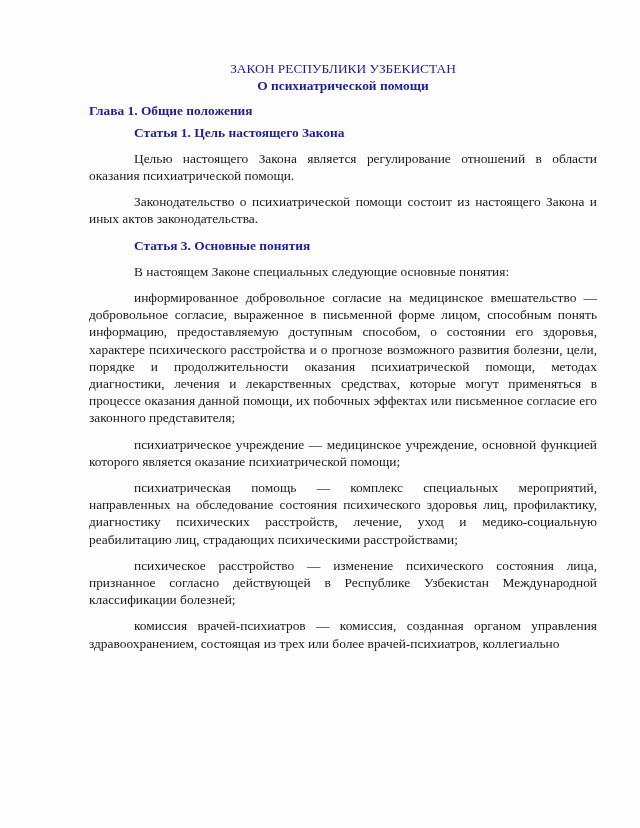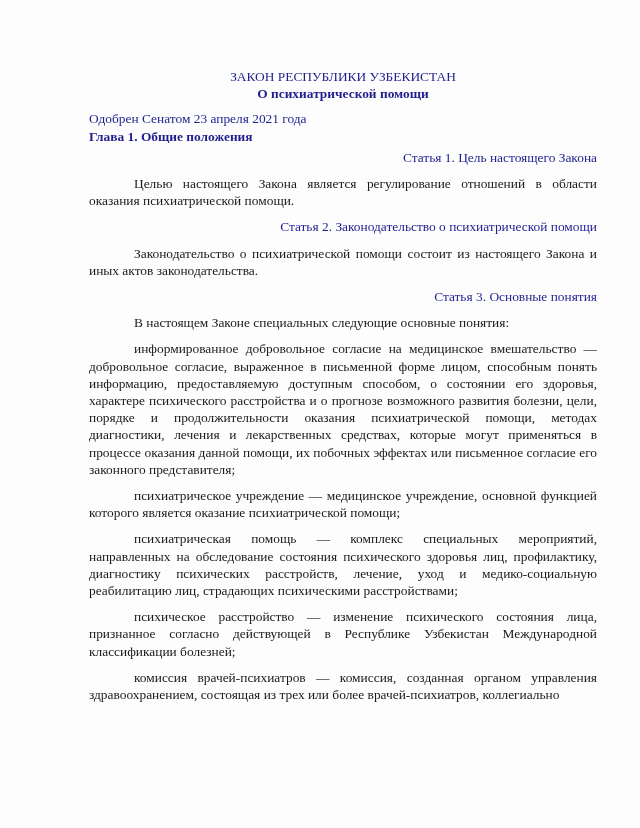--- a/index.html
+++ b/index.html
@@ -11,66 +11,63 @@
       width: 640px;
       height: 828px;
       position: relative;
       overflow: hidden;
       font-family: "Liberation Serif", "DejaVu Serif", serif;
       color: #1a1a1a;
     }
     .page {
       position: absolute;
       left: 89px;
-      top: 68px;
+      top: 60px;
       width: 508px;
       font-size: 13.4px;
       line-height: 17.2px;
     }
     .blue { color: #1f1f8f; }
     .title-line {
       text-align: center;
       margin: 0;
     }
     .title-bold { font-weight: bold; }
     .meta-line {
       margin: 0;
       text-align: left;
     }
     .chapter {
       font-weight: bold;
       margin: 0 0 4px 0;
     }
     .article {
-      font-weight: normal;
+      font-weight: bold;
       margin: 0 0 9px 0;
       padding-left: 45px;
-      text-align: right;
     }
     .para {
       margin: 0 0 9px 0;
       text-align: justify;
       text-indent: 45px;
     }
   </style>
 </head>
 <body>
 
 <div class="page">
   <p class="title-line blue">ЗАКОН РЕСПУБЛИКИ УЗБЕКИСТАН</p>
   <p class="title-line blue title-bold" style="margin-bottom:8px;">О психиатрической помощи</p>
 
-  <p class="meta-line blue">Одобрен Сенатом 23 апреля 2021 года</p>
 
   <p class="chapter blue">Глава 1. Общие положения</p>
 
   <p class="article blue">Статья 1. Цель настоящего Закона</p>
   <p class="para">Целью настоящего Закона является регулирование отношений в области оказания психиатрической помощи.</p>
 
-  <p class="article blue">Статья 2. Законодательство о психиатрической помощи</p>
   <p class="para">Законодательство о психиатрической помощи состоит из настоящего Закона и иных актов законодательства.</p>
 
   <p class="article blue">Статья 3. Основные понятия</p>
   <p class="para">В настоящем Законе специальных следующие основные понятия:</p>
   <p class="para">информированное добровольное согласие на медицинское вмешательство — добровольное согласие, выраженное в письменной форме лицом, способным понять информацию, предоставляемую доступным способом, о состоянии его здоровья, характере психического расстройства и о прогнозе возможного развития болезни, цели, порядке и продолжительности оказания психиатрической помощи, методах диагностики, лечения и лекарственных средствах, которые могут применяться в процессе оказания данной помощи, их побочных эффектах или письменное согласие его законного представителя;</p>
   <p class="para">психиатрическое учреждение — медицинское учреждение, основной функцией которого является оказание психиатрической помощи;</p>
   <p class="para">психиатрическая помощь — комплекс специальных мероприятий, направленных на обследование состояния психического здоровья лиц, профилактику, диагностику психических расстройств, лечение, уход и медико-социальную реабилитацию лиц, страдающих психическими расстройствами;</p>
   <p class="para">психическое расстройство — изменение психического состояния лица, признанное согласно действующей в Республике Узбекистан Международной классификации болезней;</p>
   <p class="para">комиссия врачей-психиатров — комиссия, созданная органом управления здравоохранением, состоящая из трех или более врачей-психиатров, коллегиально</p>
 </div>

